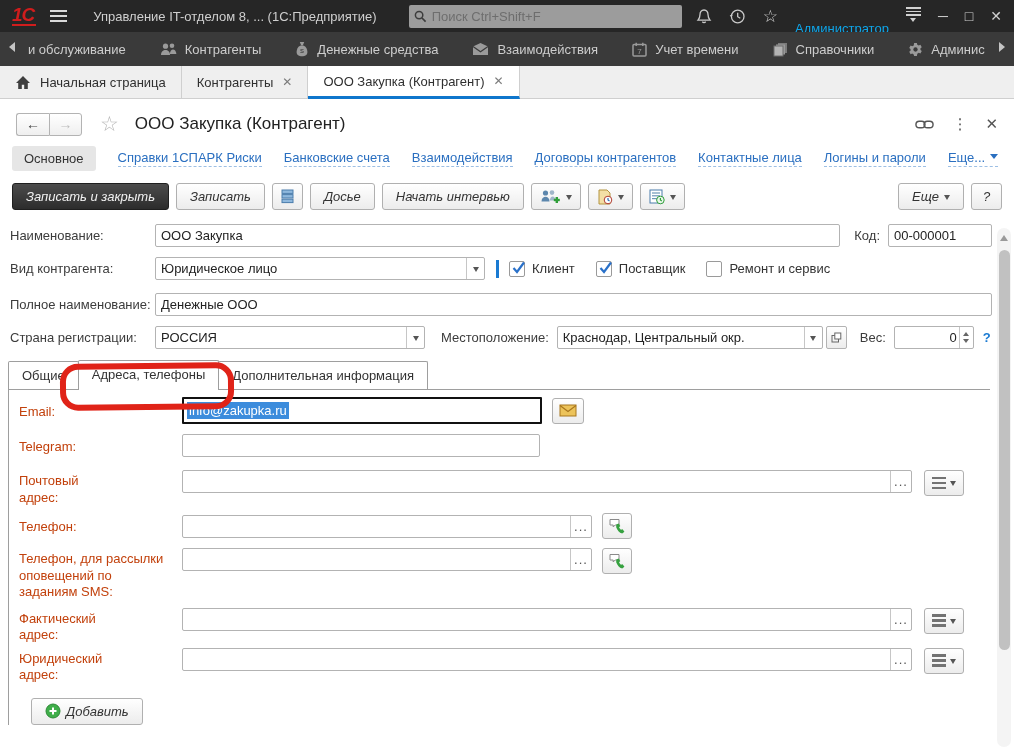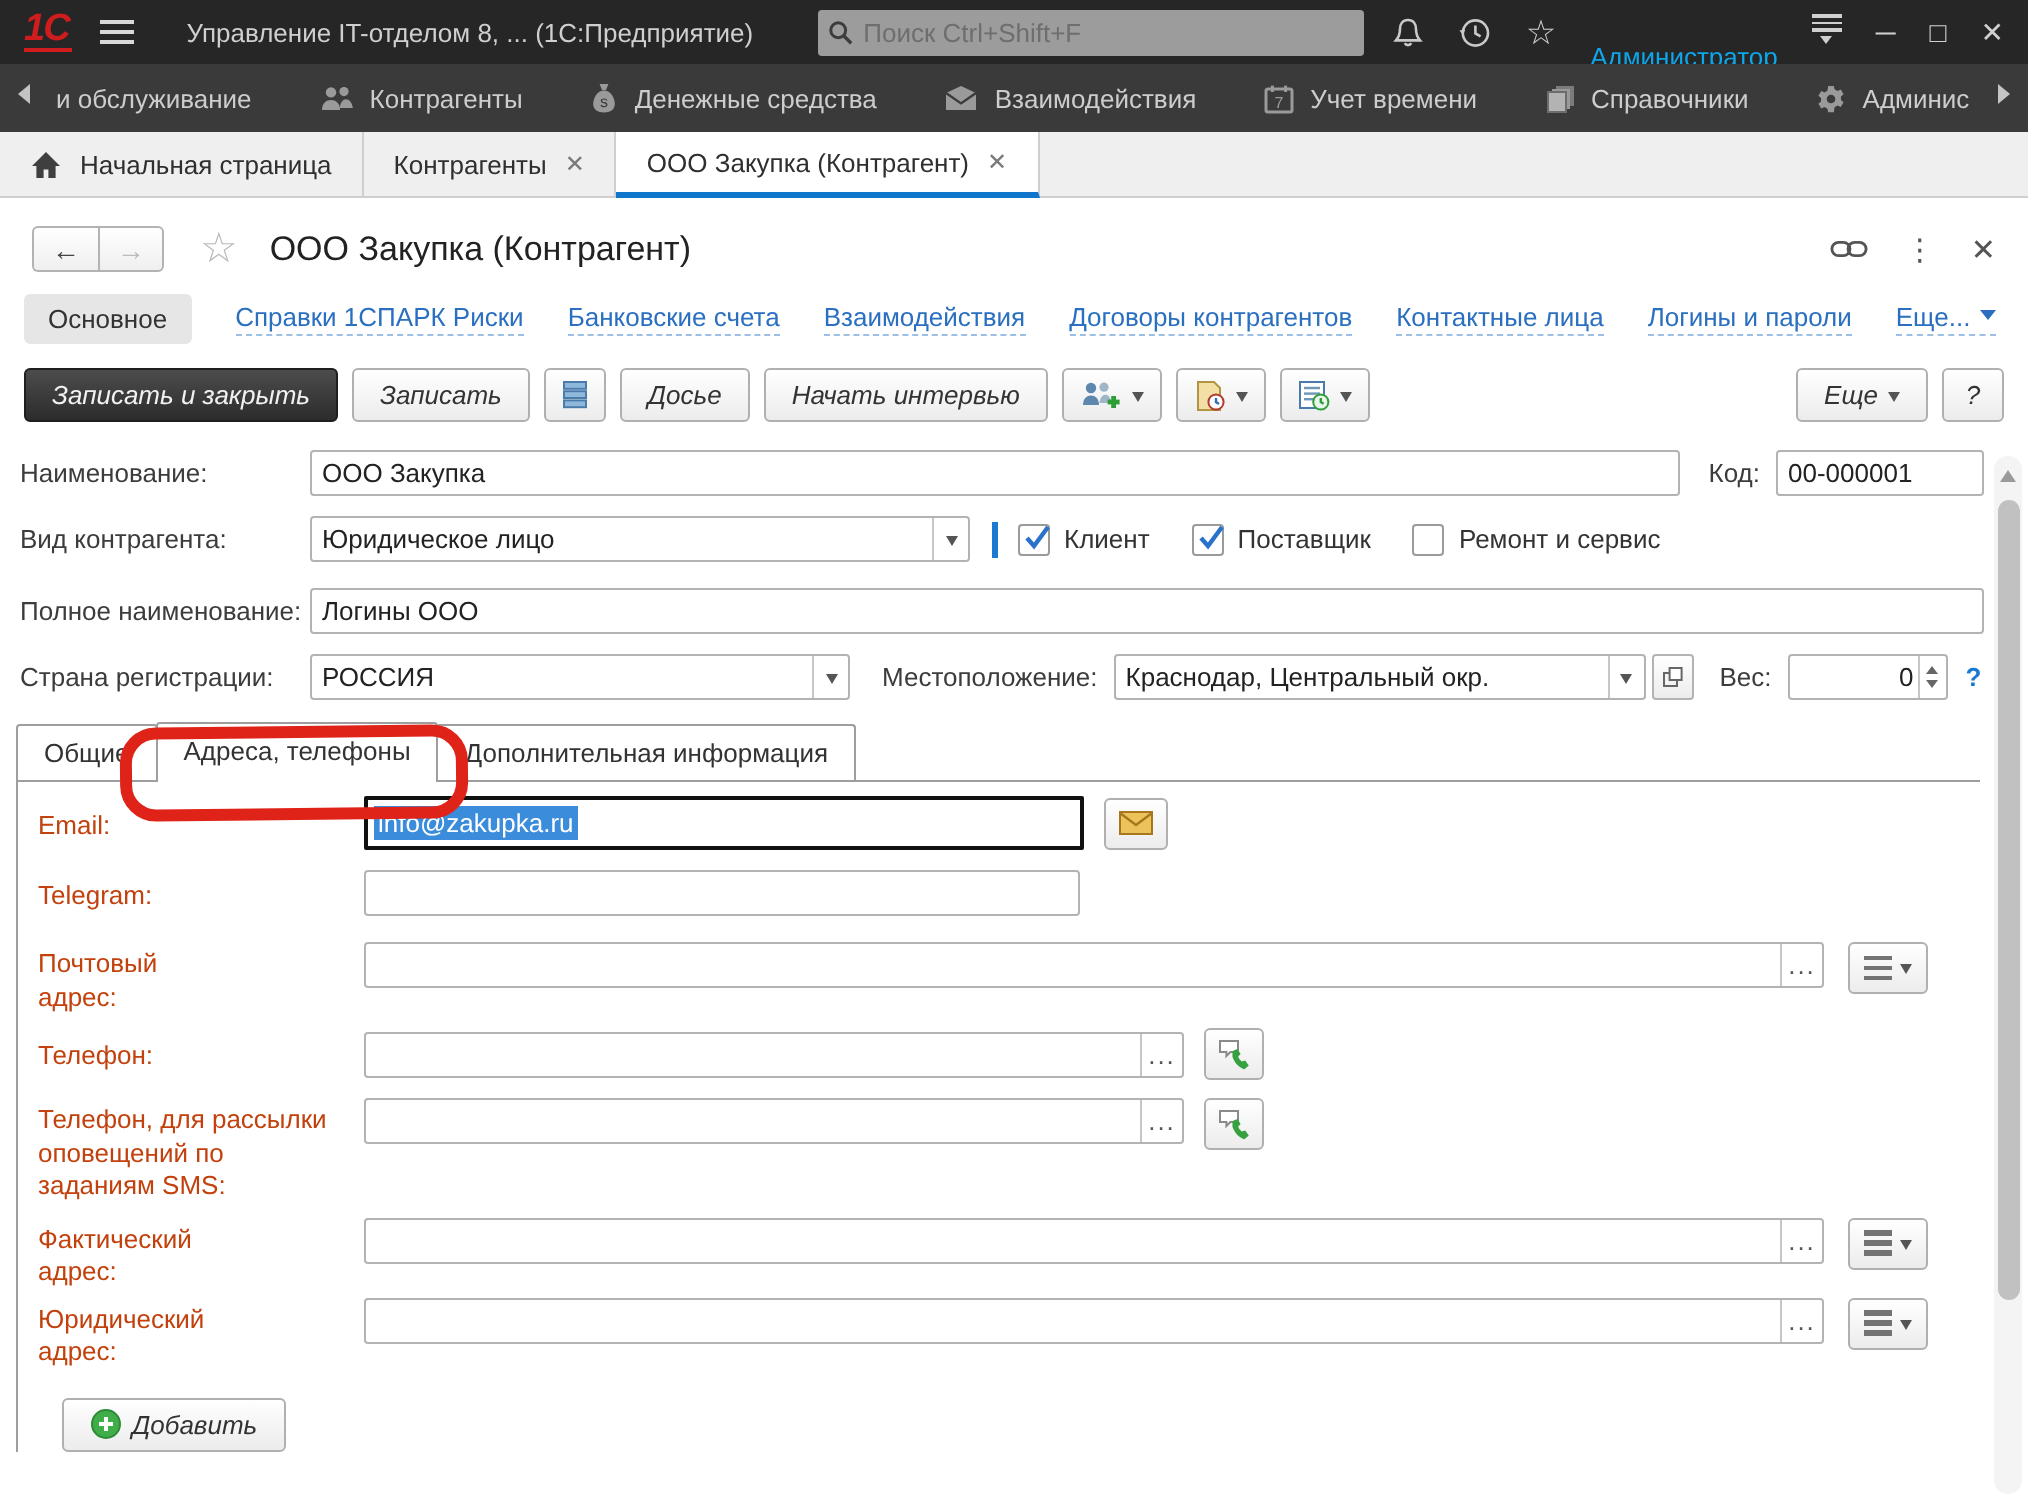--- a/index.html
+++ b/index.html
@@ -353,21 +353,21 @@
       <span>Поставщик</span>
     </span>
     <span class="cb">
       <span class="box"></span>
       <span>Ремонт и сервис</span>
     </span>
   </div>
 
   <div class="frow" style="margin-top:13px">
     <span class="flabel">Полное наименование:</span>
-    <span class="inp" style="flex:1">Логины ООО</span>
+    <span class="inp" style="flex:1">Денежные ООО</span>
   </div>
 
   <div class="frow">
     <span class="flabel">Страна регистрации:</span>
     <span class="inp combo" style="width:270px">
       <span>РОССИЯ</span>
       <span class="dd">
           <i></i>
         </span>
     </span>

